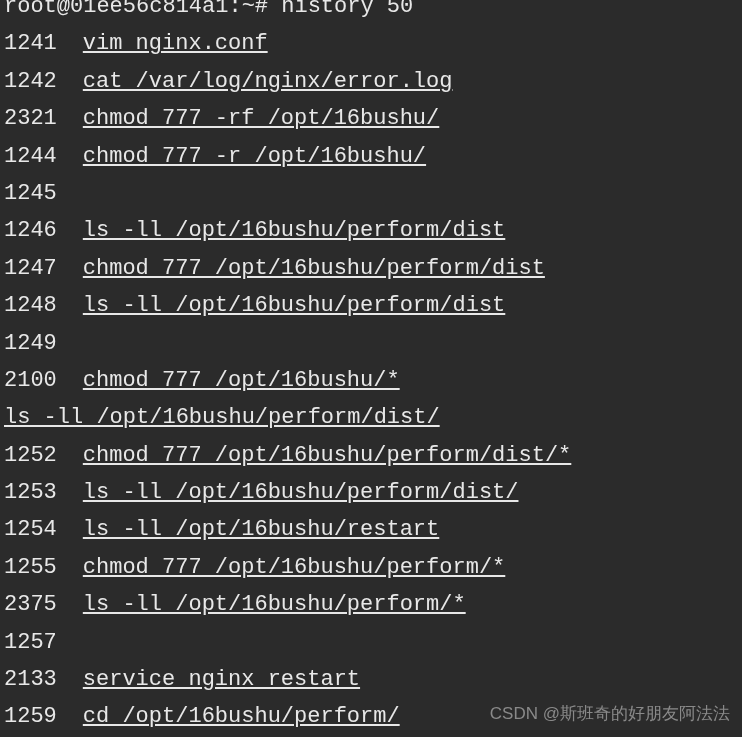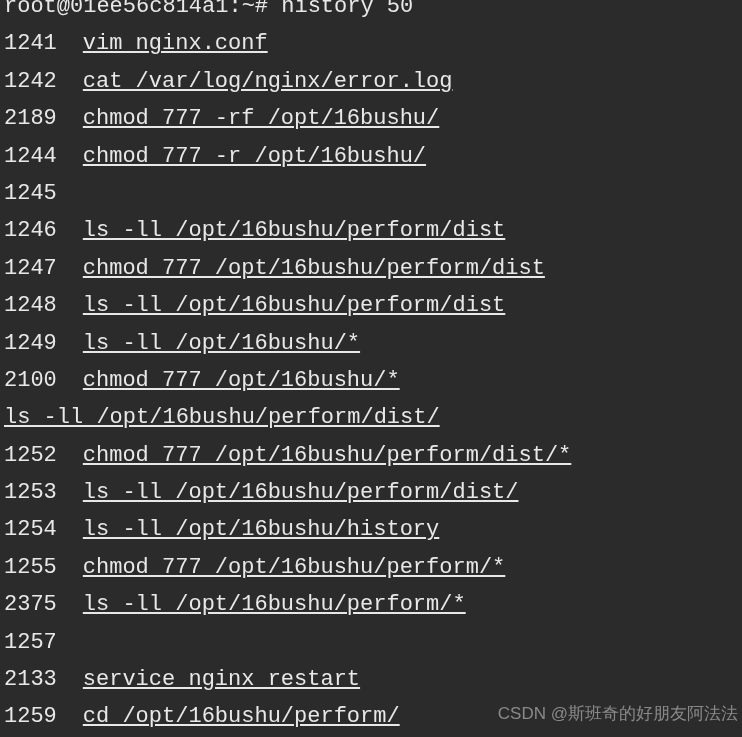--- a/index.html
+++ b/index.html
@@ -36,47 +36,47 @@
       text-align: right;
       padding-right: 26px;
     }
     .command {
       display: inline-block;
       text-decoration: underline;
     }
     .watermark {
       position: absolute;
       bottom: 8px;
-      right: 4px;
+      right: 12px;
       font-size: 17px;
       color: #9a9a9a;
       font-family: -apple-system, BlinkMacSystemFont, "Segoe UI", sans-serif;
       opacity: 0.85;
     }
   </style>
 </head>
 <body>
 
 <div class="terminal">
   <div class="prompt-line">root@01ee56c814a1:~# history 50</div>
   <div id="history-container">
       <div class="history-line"><span class="line-number">1241</span><span class="command">vim nginx.conf</span></div>
       <div class="history-line"><span class="line-number">1242</span><span class="command">cat /var/log/nginx/error.log</span></div>
-      <div class="history-line"><span class="line-number">2189</span><span class="command">chmod 777 -rf /opt/16bushu/</span></div>
+      <div class="history-line"><span class="line-number">2321</span><span class="command">chmod 777 -rf /opt/16bushu/</span></div>
       <div class="history-line"><span class="line-number">1244</span><span class="command">chmod 777 -r /opt/16bushu/</span></div>
       <div class="history-line"><span class="line-number">1245</span></div>
       <div class="history-line"><span class="line-number">1246</span><span class="command">ls -ll /opt/16bushu/perform/dist</span></div>
       <div class="history-line"><span class="line-number">1247</span><span class="command">chmod 777 /opt/16bushu/perform/dist</span></div>
       <div class="history-line"><span class="line-number">1248</span><span class="command">ls -ll /opt/16bushu/perform/dist</span></div>
-      <div class="history-line"><span class="line-number">1249</span><span class="command">ls -ll /opt/16bushu/*</span></div>
+      <div class="history-line"><span class="line-number">1249</span></div>
       <div class="history-line"><span class="line-number">2100</span><span class="command">chmod 777 /opt/16bushu/*</span></div>
       <div class="history-line"><span class="command">ls -ll /opt/16bushu/perform/dist/</span></div>
       <div class="history-line"><span class="line-number">1252</span><span class="command">chmod 777 /opt/16bushu/perform/dist/*</span></div>
       <div class="history-line"><span class="line-number">1253</span><span class="command">ls -ll /opt/16bushu/perform/dist/</span></div>
-      <div class="history-line"><span class="line-number">1254</span><span class="command">ls -ll /opt/16bushu/history</span></div>
+      <div class="history-line"><span class="line-number">1254</span><span class="command">ls -ll /opt/16bushu/restart</span></div>
       <div class="history-line"><span class="line-number">1255</span><span class="command">chmod 777 /opt/16bushu/perform/*</span></div>
       <div class="history-line"><span class="line-number">2375</span><span class="command">ls -ll /opt/16bushu/perform/*</span></div>
       <div class="history-line"><span class="line-number">1257</span></div>
       <div class="history-line"><span class="line-number">2133</span><span class="command">service nginx restart</span></div>
       <div class="history-line"><span class="line-number">1259</span><span class="command">cd /opt/16bushu/perform/</span></div>
     </div>
 </div>
 
 <div class="watermark">CSDN @斯班奇的好朋友阿法法</div>
 

